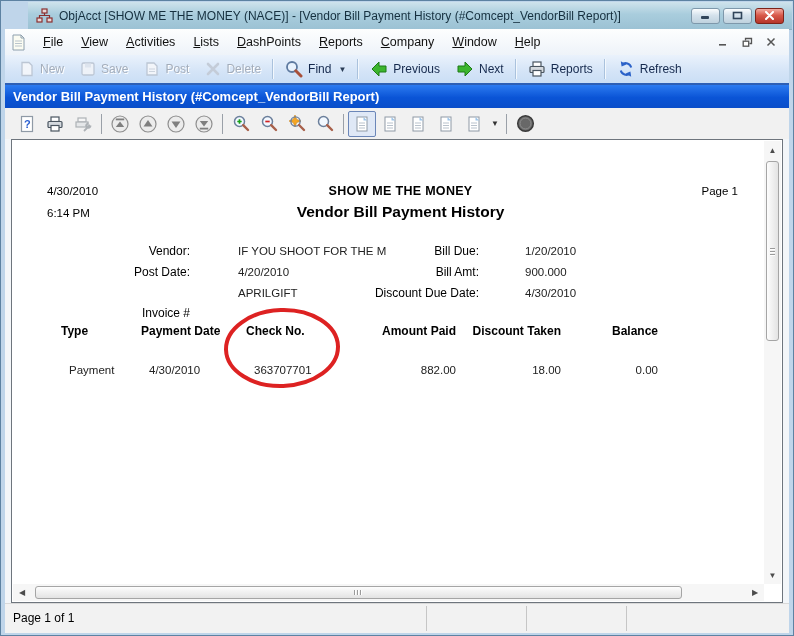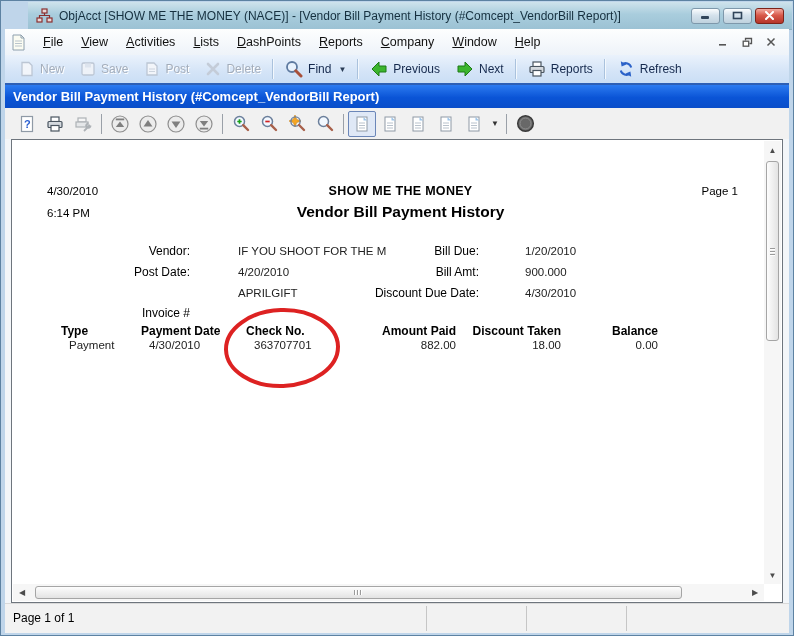--- a/index.html
+++ b/index.html
@@ -46,21 +46,21 @@
   
   .client{position:absolute;left:4px;right:4px;top:138px;height:464px;background:#f3f6f9;}
   .viewer{position:absolute;left:6px;right:6px;top:0;bottom:0;border:1px solid #6e757d;background:#fff;}
   .content{position:absolute;left:1px;top:1px;right:18px;bottom:18px;background:#fff;overflow:hidden;
     font-size:11.5px;color:#000;}
   .abs{position:absolute;white-space:nowrap;}
   .rpt-company{font-weight:bold;font-size:12.5px;letter-spacing:.3px;text-align:center;}
   .rpt-title{font-weight:bold;font-size:15.5px;text-align:center;}
   .flabel{font-weight:normal;font-size:12px;text-align:right;}
   .fvalue{font-size:11.5px;color:#222;margin-left:40px;}
-  .rpt-table{position:absolute;left:48px;top:183px;display:grid;grid-template-columns:80px 105px 105px 105px 105px 97px;row-gap:1px;}
+  .rpt-table{position:absolute;left:48px;top:183px;display:grid;grid-template-columns:80px 105px 105px 105px 105px 97px;row-gap:26px;}
   .th{font-weight:bold;font-size:12px;}
   .td{font-size:11.5px;color:#222;padding-left:8px;}
   .c-left{text-align:left;}
   .c-right{text-align:right;}
   .annot{position:absolute;left:207px;top:164px;pointer-events:none;}
   
   .vscroll{position:absolute;top:1px;right:1px;width:17px;bottom:18px;background:#f6f6f6;}
   .hscroll{position:absolute;left:1px;bottom:1px;right:18px;height:17px;background:#f6f6f6;}
   .sb-arrow{position:absolute;display:flex;align-items:center;justify-content:center;color:#4c4c4c;font-size:8px;}
   .vthumb{position:absolute;left:2px;right:2px;top:20px;height:178px;border:1px solid #a5a5a5;border-radius:3px;

